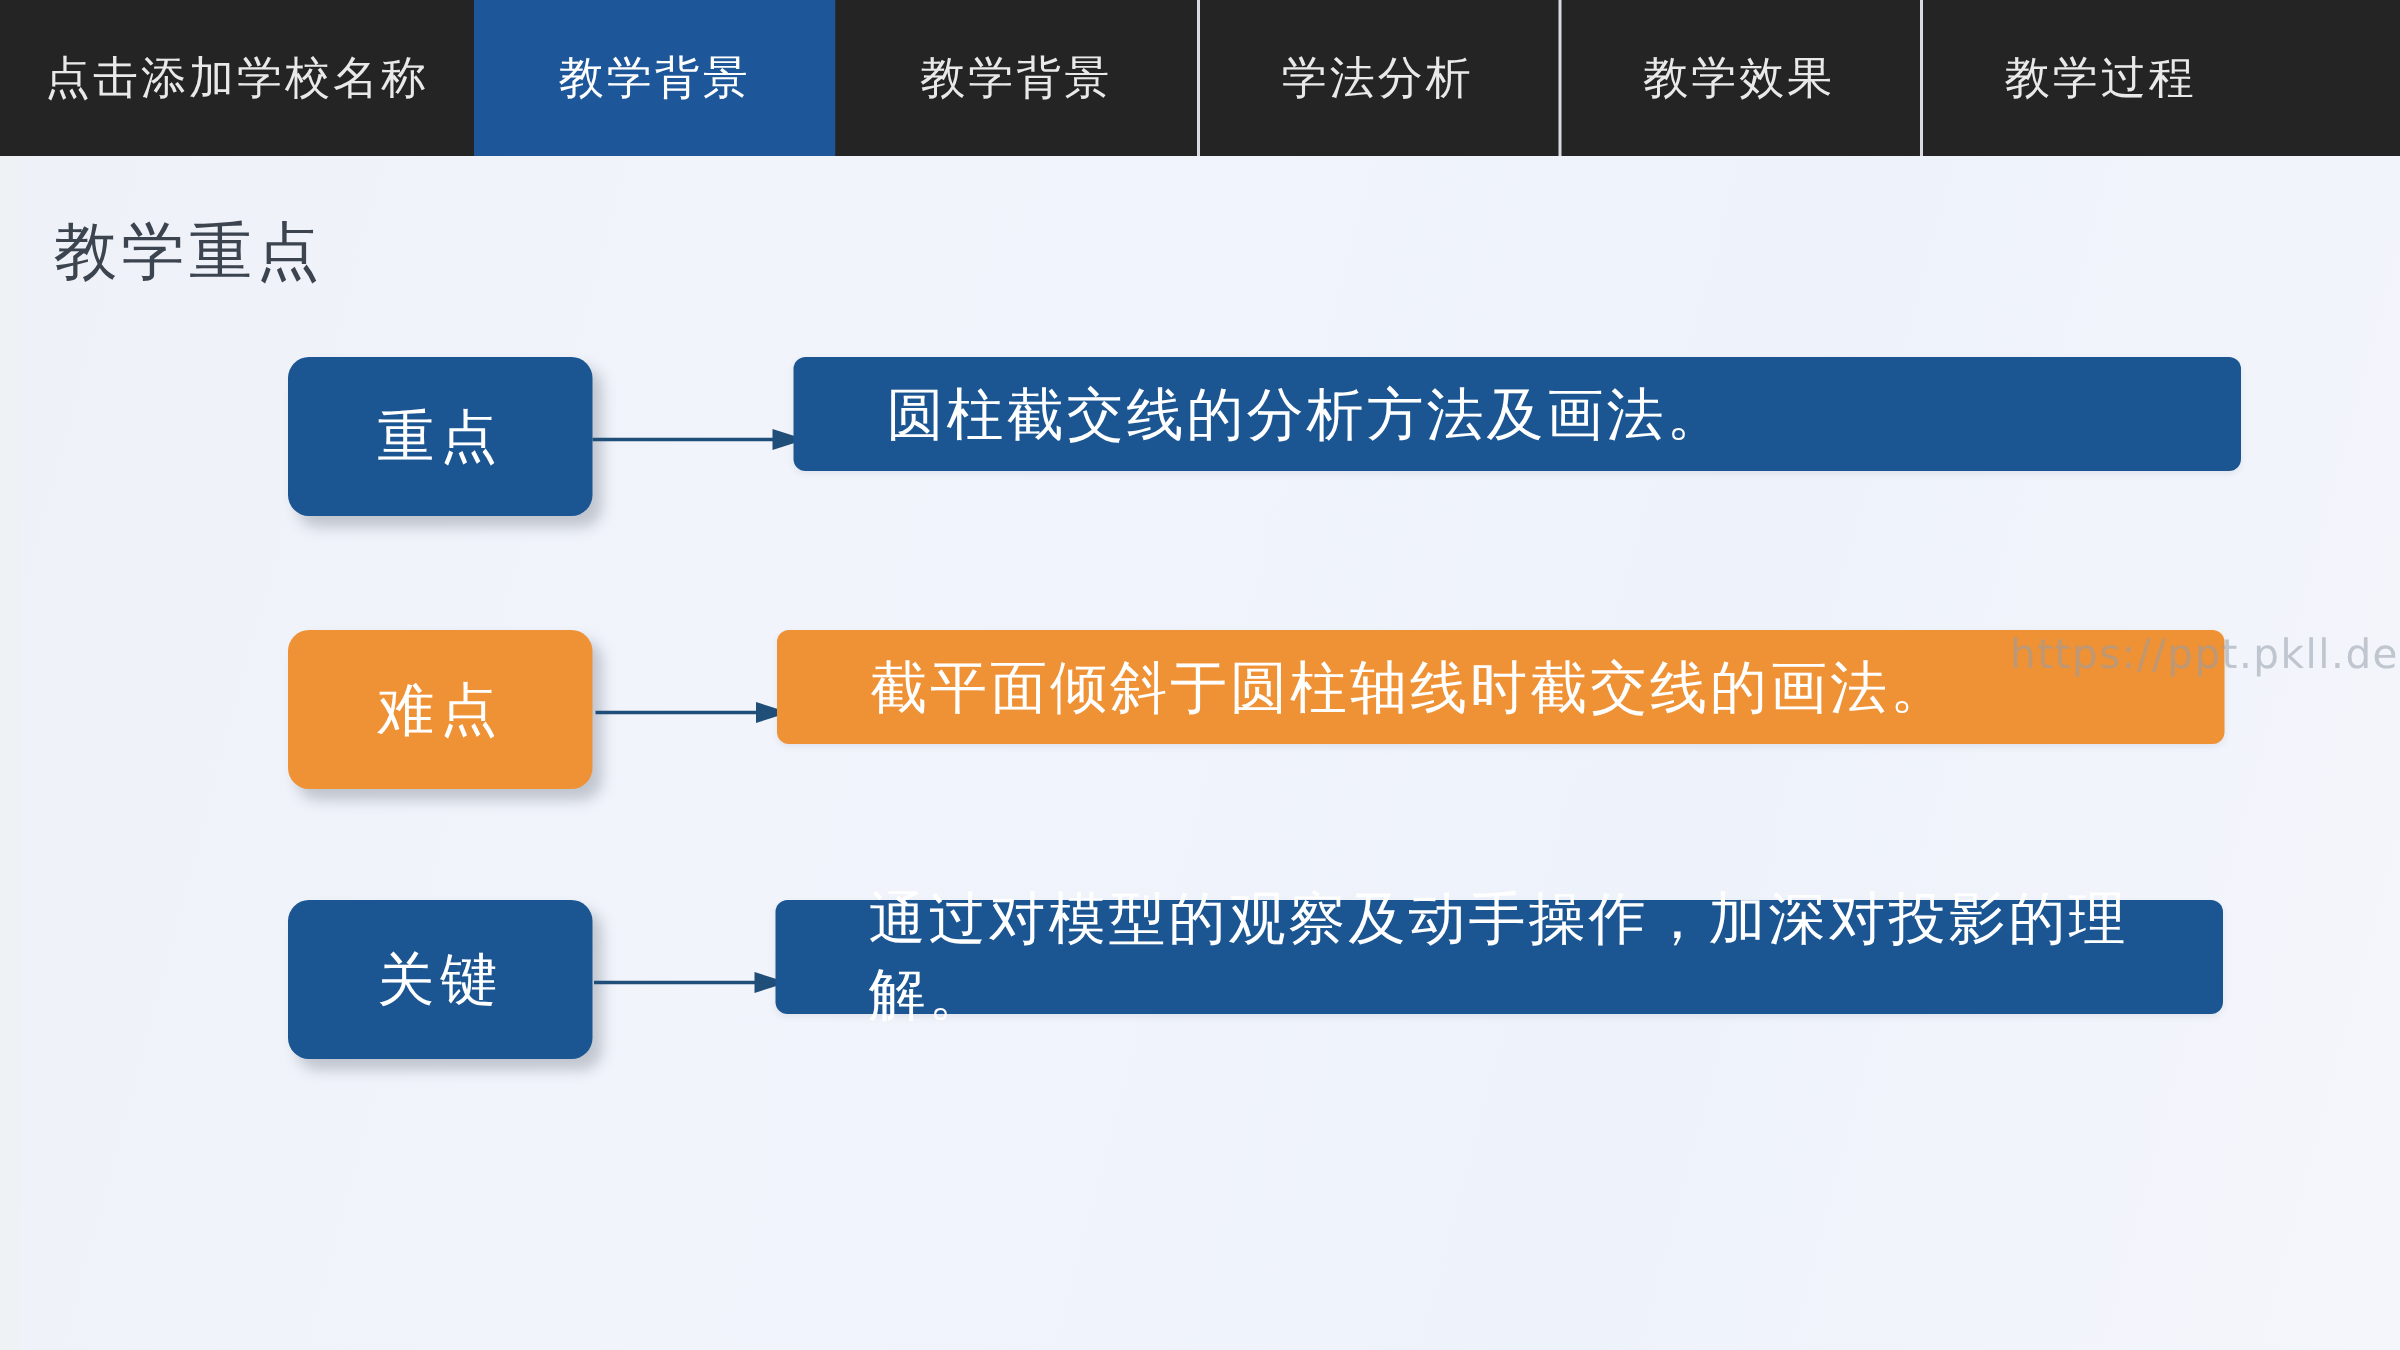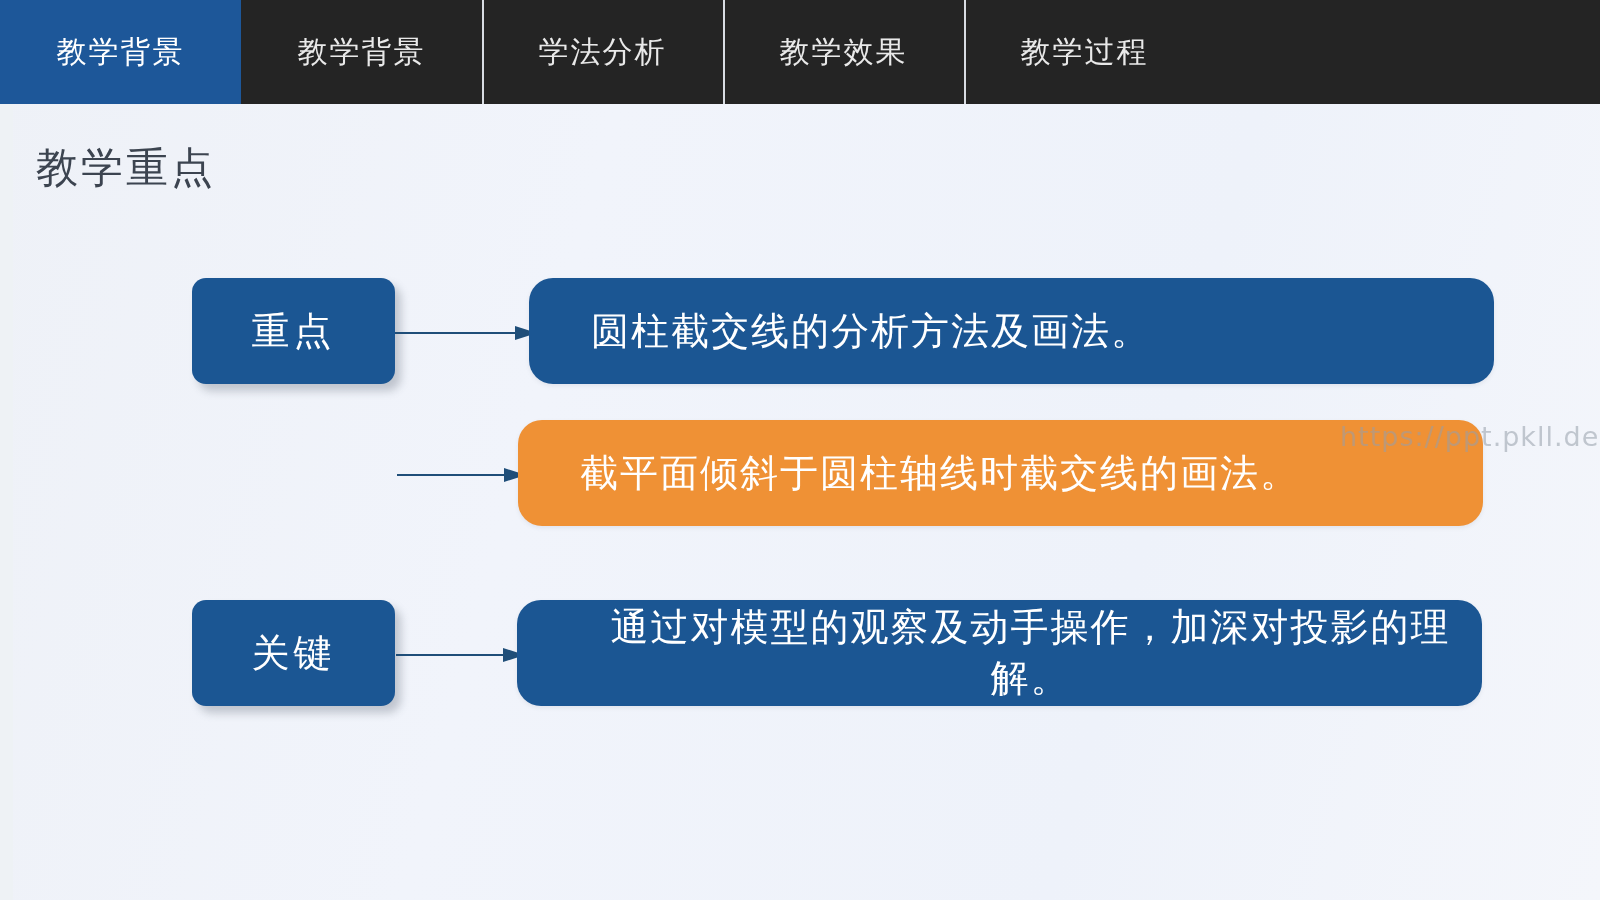--- a/index.html
+++ b/index.html
@@ -93,21 +93,21 @@
     top: 0;
     width: 1600px;
     height: 900px;
   }
   .row {
     position: absolute;
     left: 0;
     width: 1600px;
     height: 110px;
   }
-  .row-1 { top: 238px; margin-top: 40px; }
+  .row-1 { top: 238px; }
   .row-2 { top: 420px; }
   .row-3 { top: 600px; padding-left: 40px; }
 
   .label-box {
     position: absolute;
     left: 192px;
     top: 0;
     width: 203px;
     height: 106px;
     border-radius: 14px;
@@ -117,31 +117,30 @@
     color: #ffffff;
     font-size: 38px;
     letter-spacing: 4px;
     box-shadow: 6px 7px 9px rgba(90, 100, 115, 0.32);
     box-sizing: border-box;
   }
 
   .content-box {
     position: absolute;
     top: 0;
-    height: 106px;
-    border-radius: 24px;
+    height: 76px;
+    border-radius: 8px;
     display: flex;
     align-items: center;
     color: #ffffff;
     font-size: 38px;
     letter-spacing: 2px;
     padding-left: 62px;
     box-sizing: border-box;
     box-shadow: 0 2px 4px rgba(90, 100, 115, 0.10);
-    text-align: center;
   }
   .content-box.cb-1 { left: 529px; width: 965px; }
   .content-box.cb-2 { left: 518px; width: 965px; }
   .content-box.cb-3 { left: 517px; width: 965px; }
 
   .blue   { background: #1b5693; }
   .orange { background: #ef9135; }
 
   
   .connector {
@@ -169,20 +168,23 @@
   }
 </style>
 </head>
 <body>
 
 <div class="slide">
 
   <div class="edge-stripe"></div>
 
   <div class="navbar">
+    <div class="nav-tab w-school">
+      <span>点击添加学校名称</span>
+    </div>
     <div class="nav-tab w-std active">
       <span>教学背景</span>
     </div>
     <div class="nav-tab w-std">
       <span>教学背景</span>
     </div>
     <div class="nav-tab w-std sep">
       <span>学法分析</span>
     </div>
     <div class="nav-tab w-std sep">
@@ -206,20 +208,23 @@
           <line x1="0" y1="7" x2="124" y2="7" stroke="#1f4e79" stroke-width="2.2"></line>
           <polygon points="120,0 142,7 120,14" fill="#1f4e79"></polygon>
         </svg>
       </div>
       <div class="content-box cb-1 blue">
         <span>圆柱截交线的分析方法及画法。</span>
       </div>
     </div>
 
     <div class="row row-2">
+      <div class="label-box orange">
+        <span>难点</span>
+      </div>
       <div class="connector c-2">
         <svg width="129" height="14" viewBox="0 0 129 14">
           <line x1="0" y1="7" x2="111" y2="7" stroke="#1f4e79" stroke-width="2.2"></line>
           <polygon points="107,0 129,7 107,14" fill="#1f4e79"></polygon>
         </svg>
       </div>
       <div class="content-box cb-2 orange">
         <span>截平面倾斜于圆柱轴线时截交线的画法。</span>
       </div>
     </div>

